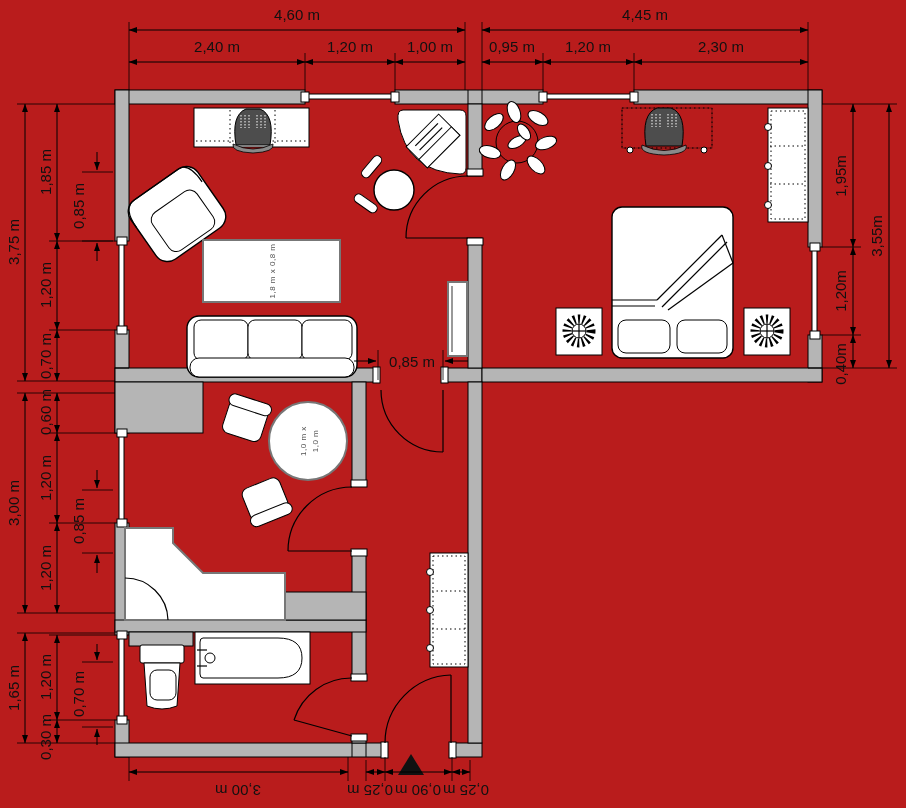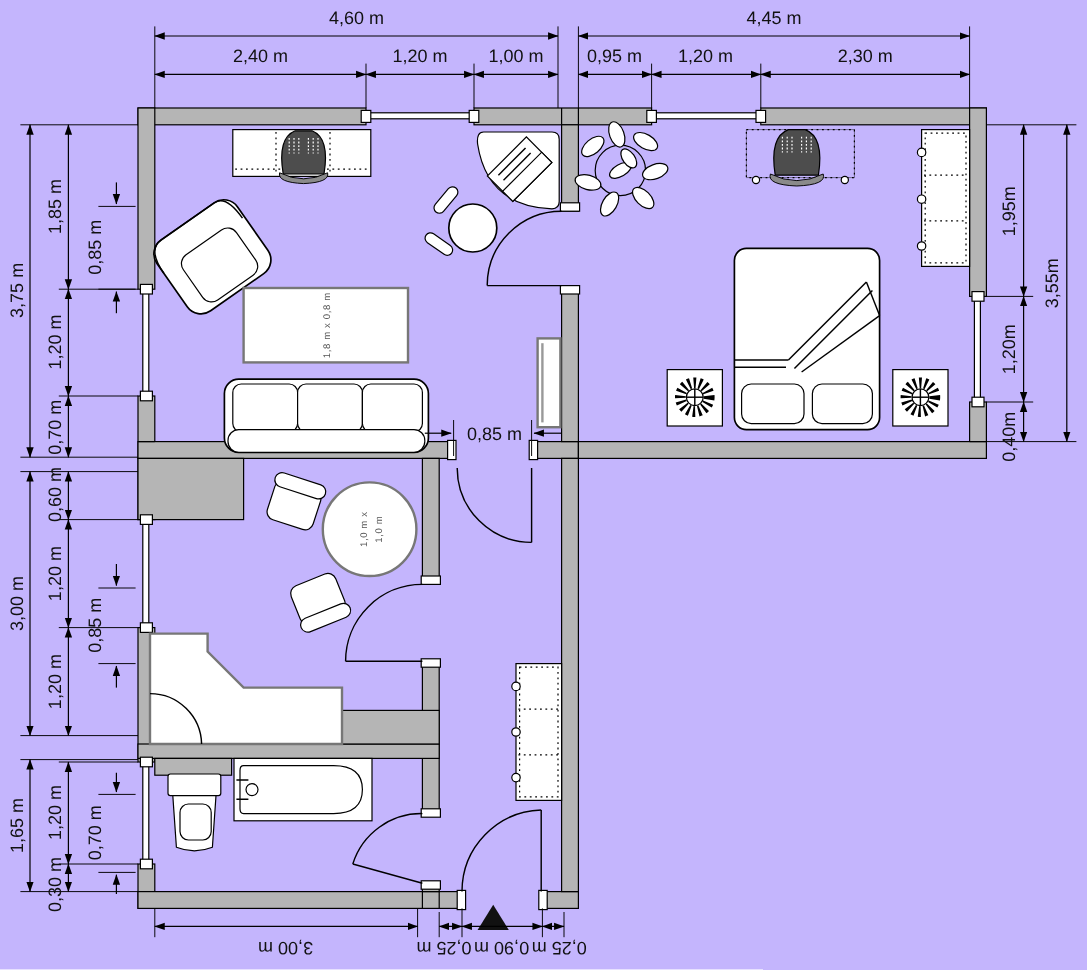--- a/index.html
+++ b/index.html
@@ -1,16 +1,16 @@
 <!DOCTYPE html>
 <html><head>
 <meta charset="utf-8">
 <style>
   html,body{margin:0;padding:0;background:#fff;}
-  .plan-wrap{width:906px;height:808px;position:relative;background:#c4b5fd;overflow:hidden;}
+  .plan-wrap{width:906px;height:808px;position:relative;background:#b91c1c;overflow:hidden;}
   svg{font-family:"Liberation Sans","DejaVu Sans",sans-serif;display:block;}
   .dim{font-size:15px;fill:#111;}
   .dim-sm{font-size:15px;fill:#111;}
   .furn-label{font-size:8px;fill:#555;letter-spacing:.5px;}
   .wall{fill:#b5b5b5;stroke:#000;stroke-width:1;}
   .joint{stroke:#000;stroke-width:1;}
   .win{fill:#fff;stroke:#000;stroke-width:1;}
   .cap{fill:#fff;stroke:#000;stroke-width:1;}
   .furn{fill:#fff;stroke:#000;stroke-width:1.4;}
   .furn-thin{fill:#fff;stroke:#000;stroke-width:1;}

